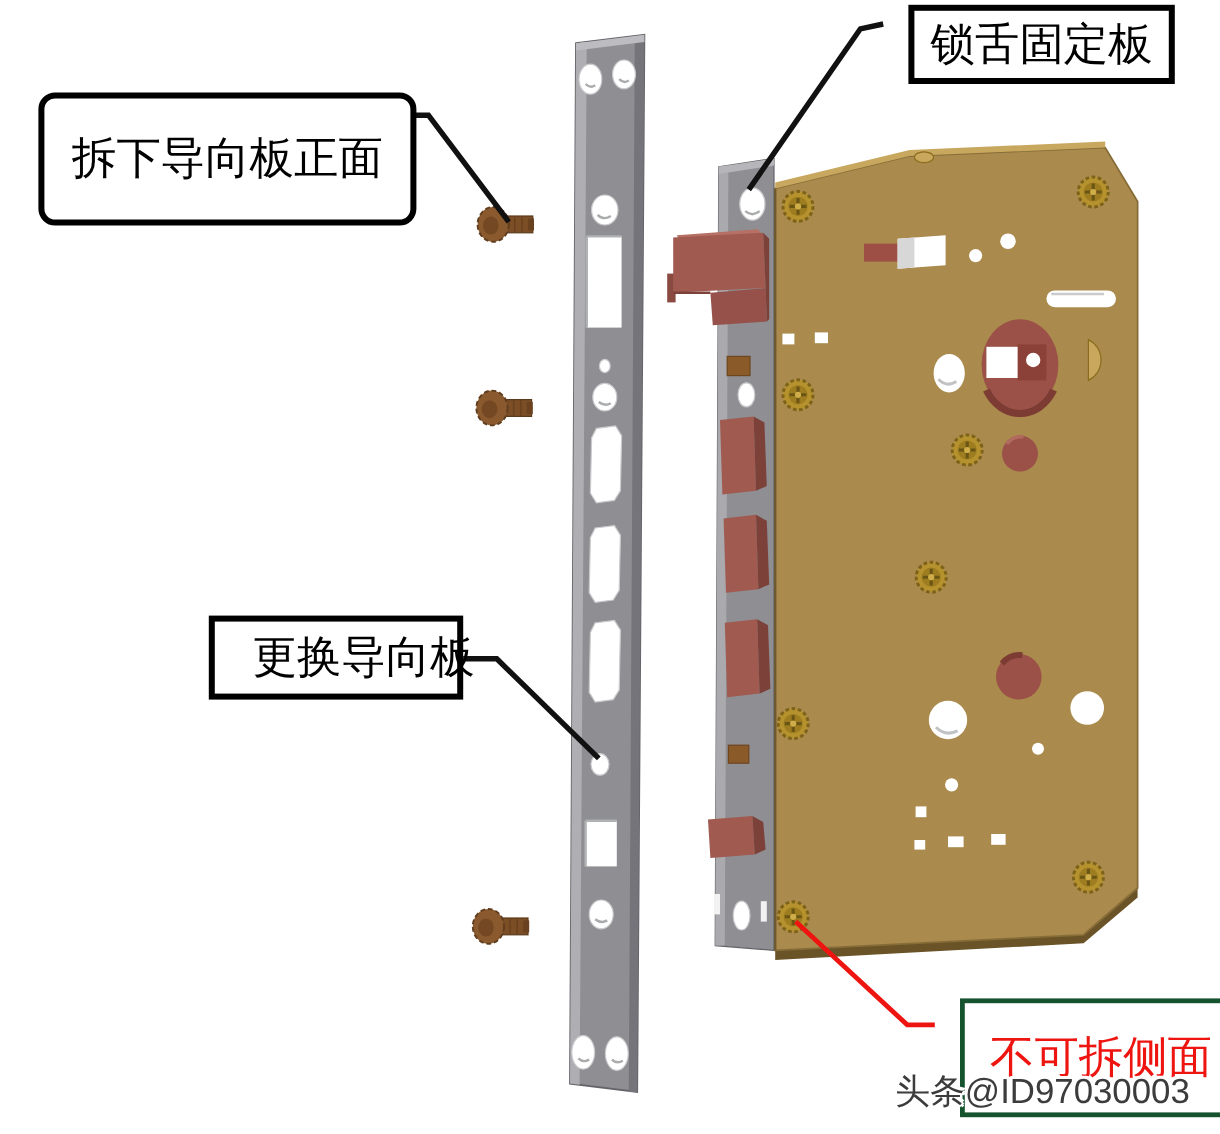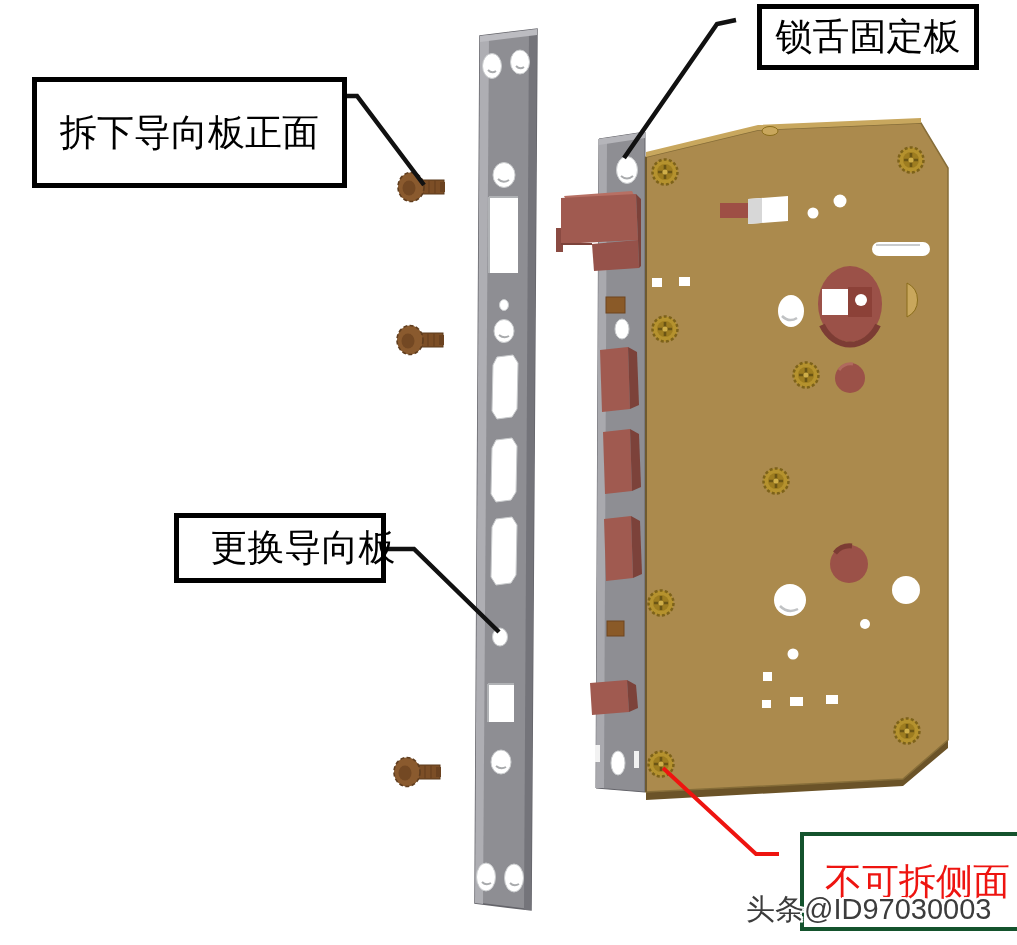--- a/index.html
+++ b/index.html
@@ -3,21 +3,21 @@
 <meta charset="utf-8">
 <style>
   html,body{margin:0;padding:0;background:#ffffff;}
   .stage{position:relative;width:1017px;height:945px;background:#fff;overflow:hidden;
          font-family:"Liberation Serif","DejaVu Serif",serif;}
   .stage svg{position:absolute;left:0;top:0;z-index:1;}
   .callout{position:absolute;box-sizing:border-box;background:#fff;border:5px solid #000;
            display:flex;flex-direction:column;align-items:center;justify-content:center;
            text-align:center;color:#000;z-index:2;margin-left:22px;}
   .callout .line{white-space:nowrap;}
-  #callout-remove{left:10px;top:77px;width:315px;height:111px;font-size:37px;line-height:51px;}
+  #callout-remove{left:10px;top:77px;width:315px;height:111px;font-size:37px;line-height:51px;border-radius:14px;}
   #callout-boltplate{left:735px;top:4px;width:222px;height:66px;font-size:37px;}
   #callout-replace{left:152px;top:513px;width:212px;height:70px;font-size:37px;padding-left:46px;}
   #callout-warning{left:778px;top:832px;width:235px;height:99px;border:4px solid #14532d;
                    color:#ee1410;font-size:37px;line-height:45px;z-index:3;}
   .watermark{position:absolute;left:746px;top:890px;z-index:4;
              font-family:"Liberation Sans","DejaVu Sans",sans-serif;
              font-size:29px;font-weight:400;color:#3c3c3c;letter-spacing:0px;white-space:nowrap;
              text-shadow:-2px -2px 0 #fff,2px -2px 0 #fff,-2px 2px 0 #fff,2px 2px 0 #fff,
                          0 -2px 0 #fff,0 2px 0 #fff,-2px 0 0 #fff,2px 0 0 #fff;}
 </style>

